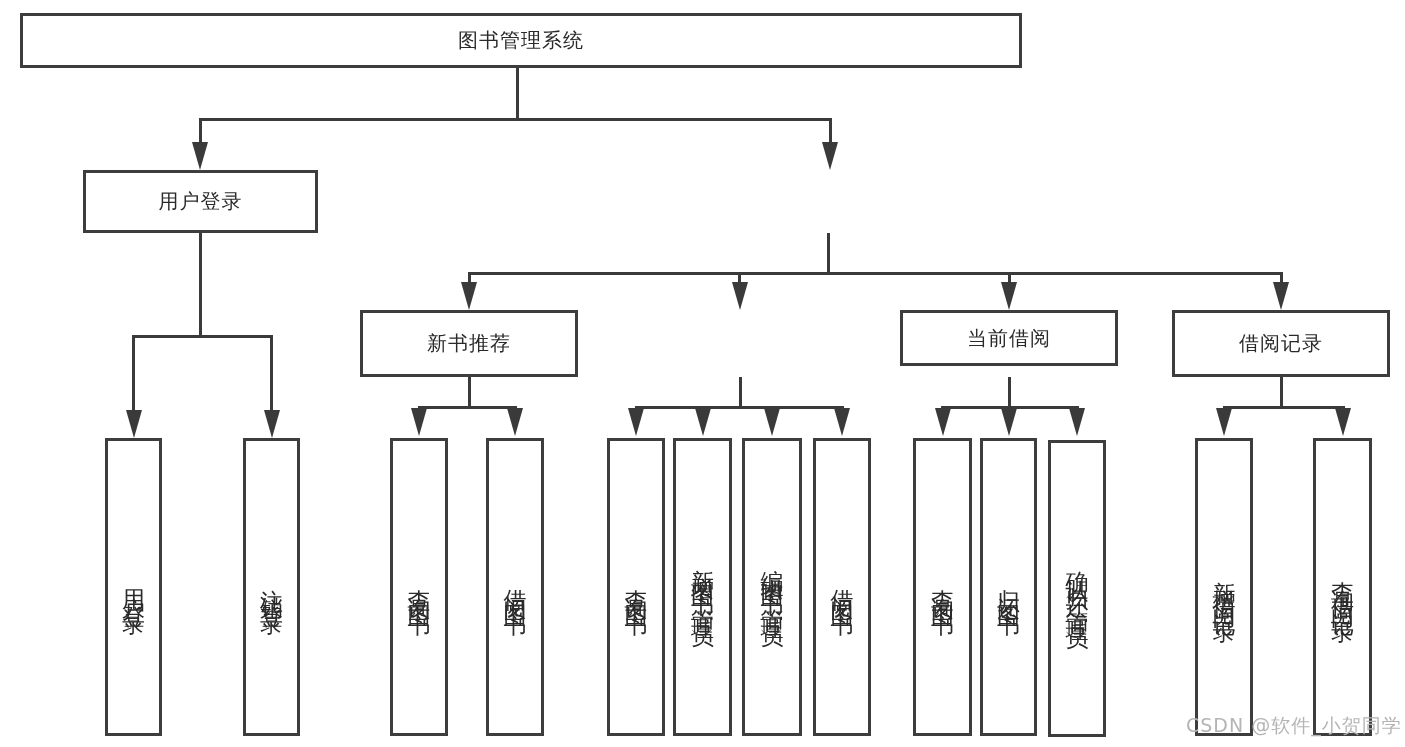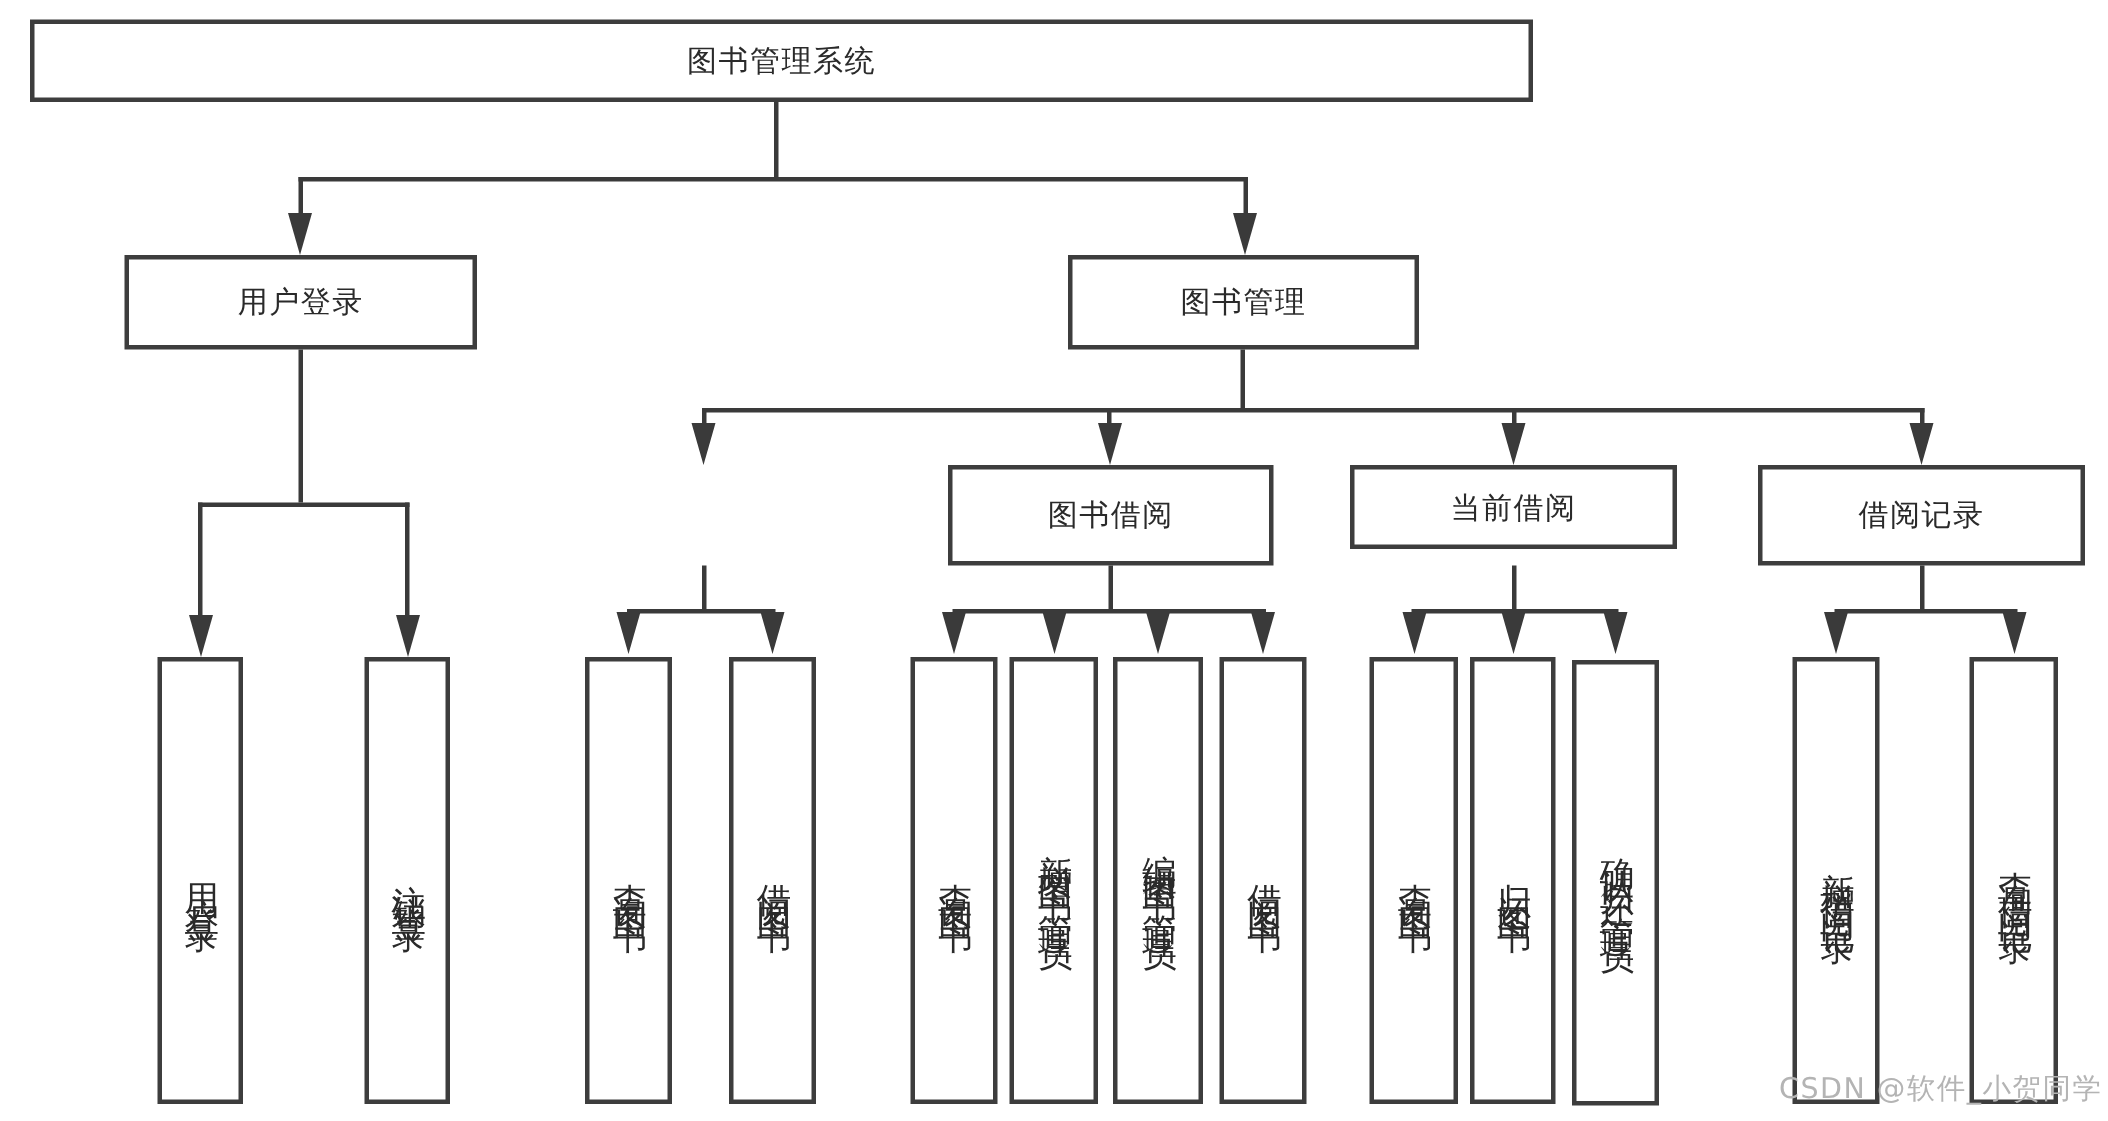--- a/index.html
+++ b/index.html
@@ -75,44 +75,41 @@
   <div class="vline" style="left:516px;top:68px;height:50px;"></div>
   <div class="hline" style="left:198.5px;top:118px;width:633px;"></div>
   <div class="vline" style="left:198.5px;top:118px;height:26px;"></div>
   <div class="vline" style="left:828.5px;top:118px;height:26px;"></div>
   <div class="arrow" style="left:192px;top:142px;"></div>
   <div class="arrow" style="left:822px;top:142px;"></div>
 
   <div class="hbox" style="left:83px;top:170px;width:235px;height:63px;">
     <span>用户登录</span>
   </div>
-  <div class="hbox" style="left:712px;top:170px;width:234px;height:63px;">
-    <span>图书管理</span>
-  </div>
 
   <div class="vline" style="left:198.5px;top:233px;height:102px;"></div>
   <div class="hline" style="left:132px;top:335px;width:141px;"></div>
   <div class="vline" style="left:132px;top:335px;height:78px;"></div>
   <div class="vline" style="left:270px;top:335px;height:78px;"></div>
   <div class="arrow" style="left:125.5px;top:410px;"></div>
   <div class="arrow" style="left:263.5px;top:410px;"></div>
 
   <div class="vline" style="left:826.5px;top:233px;height:39px;"></div>
   <div class="hline" style="left:467.5px;top:272px;width:815px;"></div>
   <div class="vline" style="left:467.5px;top:272px;height:14px;"></div>
   <div class="vline" style="left:738px;top:272px;height:14px;"></div>
   <div class="vline" style="left:1007.5px;top:272px;height:14px;"></div>
   <div class="vline" style="left:1279.5px;top:272px;height:14px;"></div>
   <div class="arrow" style="left:461px;top:282px;"></div>
   <div class="arrow" style="left:731.5px;top:282px;"></div>
   <div class="arrow" style="left:1001px;top:282px;"></div>
   <div class="arrow" style="left:1273px;top:282px;"></div>
 
-  <div class="hbox" style="left:632px;top:310px;width:217px;height:67px;">
-    <span>图书借阅</span>
+  <div class="hbox" style="left:360px;top:310px;width:218px;height:67px;">
+    <span>新书推荐</span>
   </div>
   <div class="hbox" style="left:900px;top:310px;width:218px;height:56px;">
     <span>当前借阅</span>
   </div>
   <div class="hbox" style="left:1172px;top:310px;width:218px;height:67px;">
     <span>借阅记录</span>
   </div>
 
   <div class="vline" style="left:467.5px;top:377px;height:29px;"></div>
   <div class="hline" style="left:417.5px;top:406px;width:99px;"></div>

